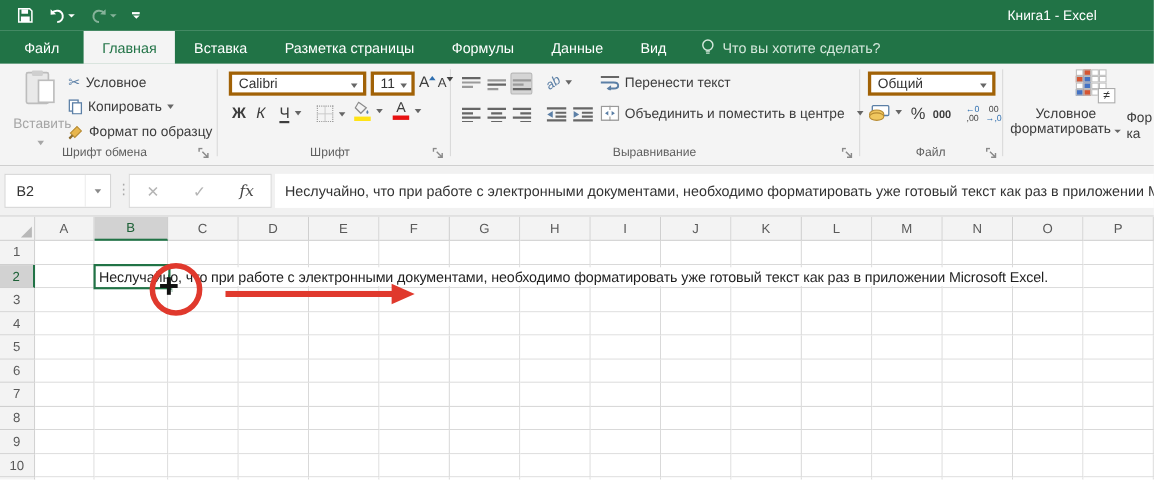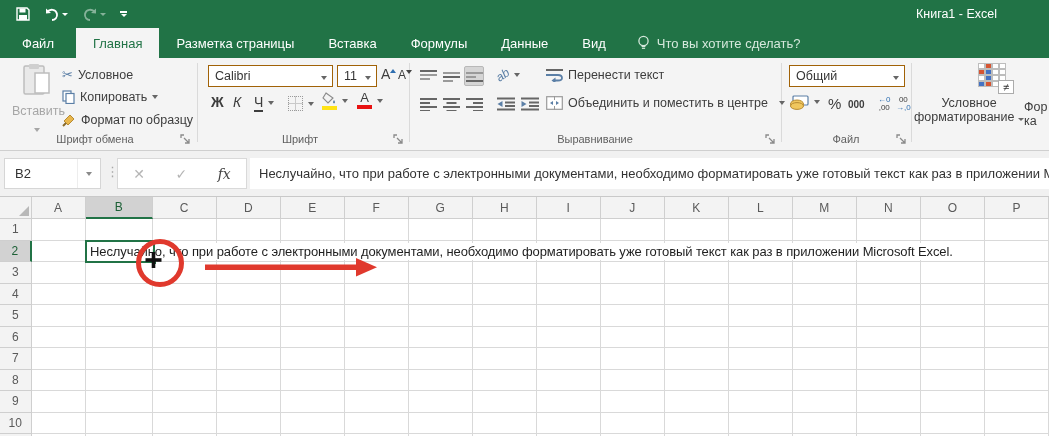--- a/index.html
+++ b/index.html
@@ -34,21 +34,21 @@
   .grouplabel { position:absolute; bottom:5px; font-size:11px; color:#5f5f5f; text-align:center; }
   .launcher { position:absolute; bottom:5px; width:11px; height:11px; cursor:pointer; }
   .rtext { font-size:12.5px; color:#3d3d3d; }
   .rbtn { display:flex; align-items:center; gap:5px; cursor:pointer; }
   .abs { position:absolute; }
 
   
   .paste { position:absolute; left:12px; top:5px; width:50px; text-align:center; cursor:default; }
   .paste .lbl { font-size:12.5px; color:#a6a6a6; margin-top:3px; }
   
-  .combo { background:#fff; border:1px solid #a16207; height:22px; display:flex; align-items:center;
+  .combo { background:#fff; border:3px solid #a16207; height:22px; display:flex; align-items:center;
            font-size:12.5px; color:#333; padding-left:6px; cursor:pointer; }
   .combo .arr { margin-left:auto; padding:0 5px; }
   .fmtletter { font-size:14px; color:#3d3d3d; cursor:pointer; }
   .colorbtn { display:inline-flex; flex-direction:column; align-items:center; cursor:pointer; }
   .colorbtn .bar { width:15px; height:4px; margin-top:1px; }
   .alignicon { width:20px; height:20px; display:flex; align-items:center; justify-content:center;
                border-radius:2px; cursor:pointer; }
   .alignicon.pressed { background:#d5d5d5; border:1px solid #b8b8b8; }
   .numicon { font-size:8px; line-height:8px; color:#3d3d3d; text-align:center; cursor:pointer; }
   .cf-grid { display:grid; grid-template-columns:repeat(4,7px); grid-template-rows:repeat(4,6px); }
@@ -127,22 +127,22 @@
       <span class="bar"></span>
         <span class="chev w sm"></span>
     </span>
   </div>
   <div class="win-title">Книга1 - Excel</div>
 </div>
 
 <div class="tabsrow">
   <div class="tab file">Файл</div>
   <div class="tab active">Главная</div>
+  <div class="tab">Вставка</div>
   <div class="tab">Разметка страницы</div>
-  <div class="tab">Вставка</div>
   <div class="tab">Формулы</div>
   <div class="tab">Данные</div>
   <div class="tab">Вид</div>
   <div class="tellme">
     <svg width="13" height="16" viewBox="0 0 13 16">
         <circle cx="6.5" cy="6" r="4.6" fill="none" stroke="#d5e8dc" stroke-width="1.3"></circle>
         <line x1="4.6" y1="11.5" x2="8.4" y2="11.5" stroke="#d5e8dc" stroke-width="1.2"></line>
         <line x1="4.9" y1="13.3" x2="8.1" y2="13.3" stroke="#d5e8dc" stroke-width="1.2"></line>
       </svg>
     <span>Что вы хотите сделать?</span>
@@ -372,21 +372,21 @@
           <i></i>
         <i class="b"></i>
           <i class="r"></i>
           <i></i>
           <i></i>
       </div>
       <div class="neq-badge">≠</div>
     </div>
     <div style="margin-top:9px; text-align:center; font-size:12.5px; color:#3d3d3d; width:120px; margin-left:-46px">
       <div>Условное</div>
-      <div><span>форматирование</span> <span class="chev sm" style="border-top-color:#666"></span></div>
+      <div><span>форматировать</span> <span class="chev sm" style="border-top-color:#666"></span></div>
     </div>
   </div>
   <div class="abs" style="left:1024px; top:42px; font-size:12.5px; color:#3d3d3d">
     <div>Фор</div>
     <div>ка</div>
   </div>
 </div>
 
 <div class="formulabar">
   <div class="namebox">

